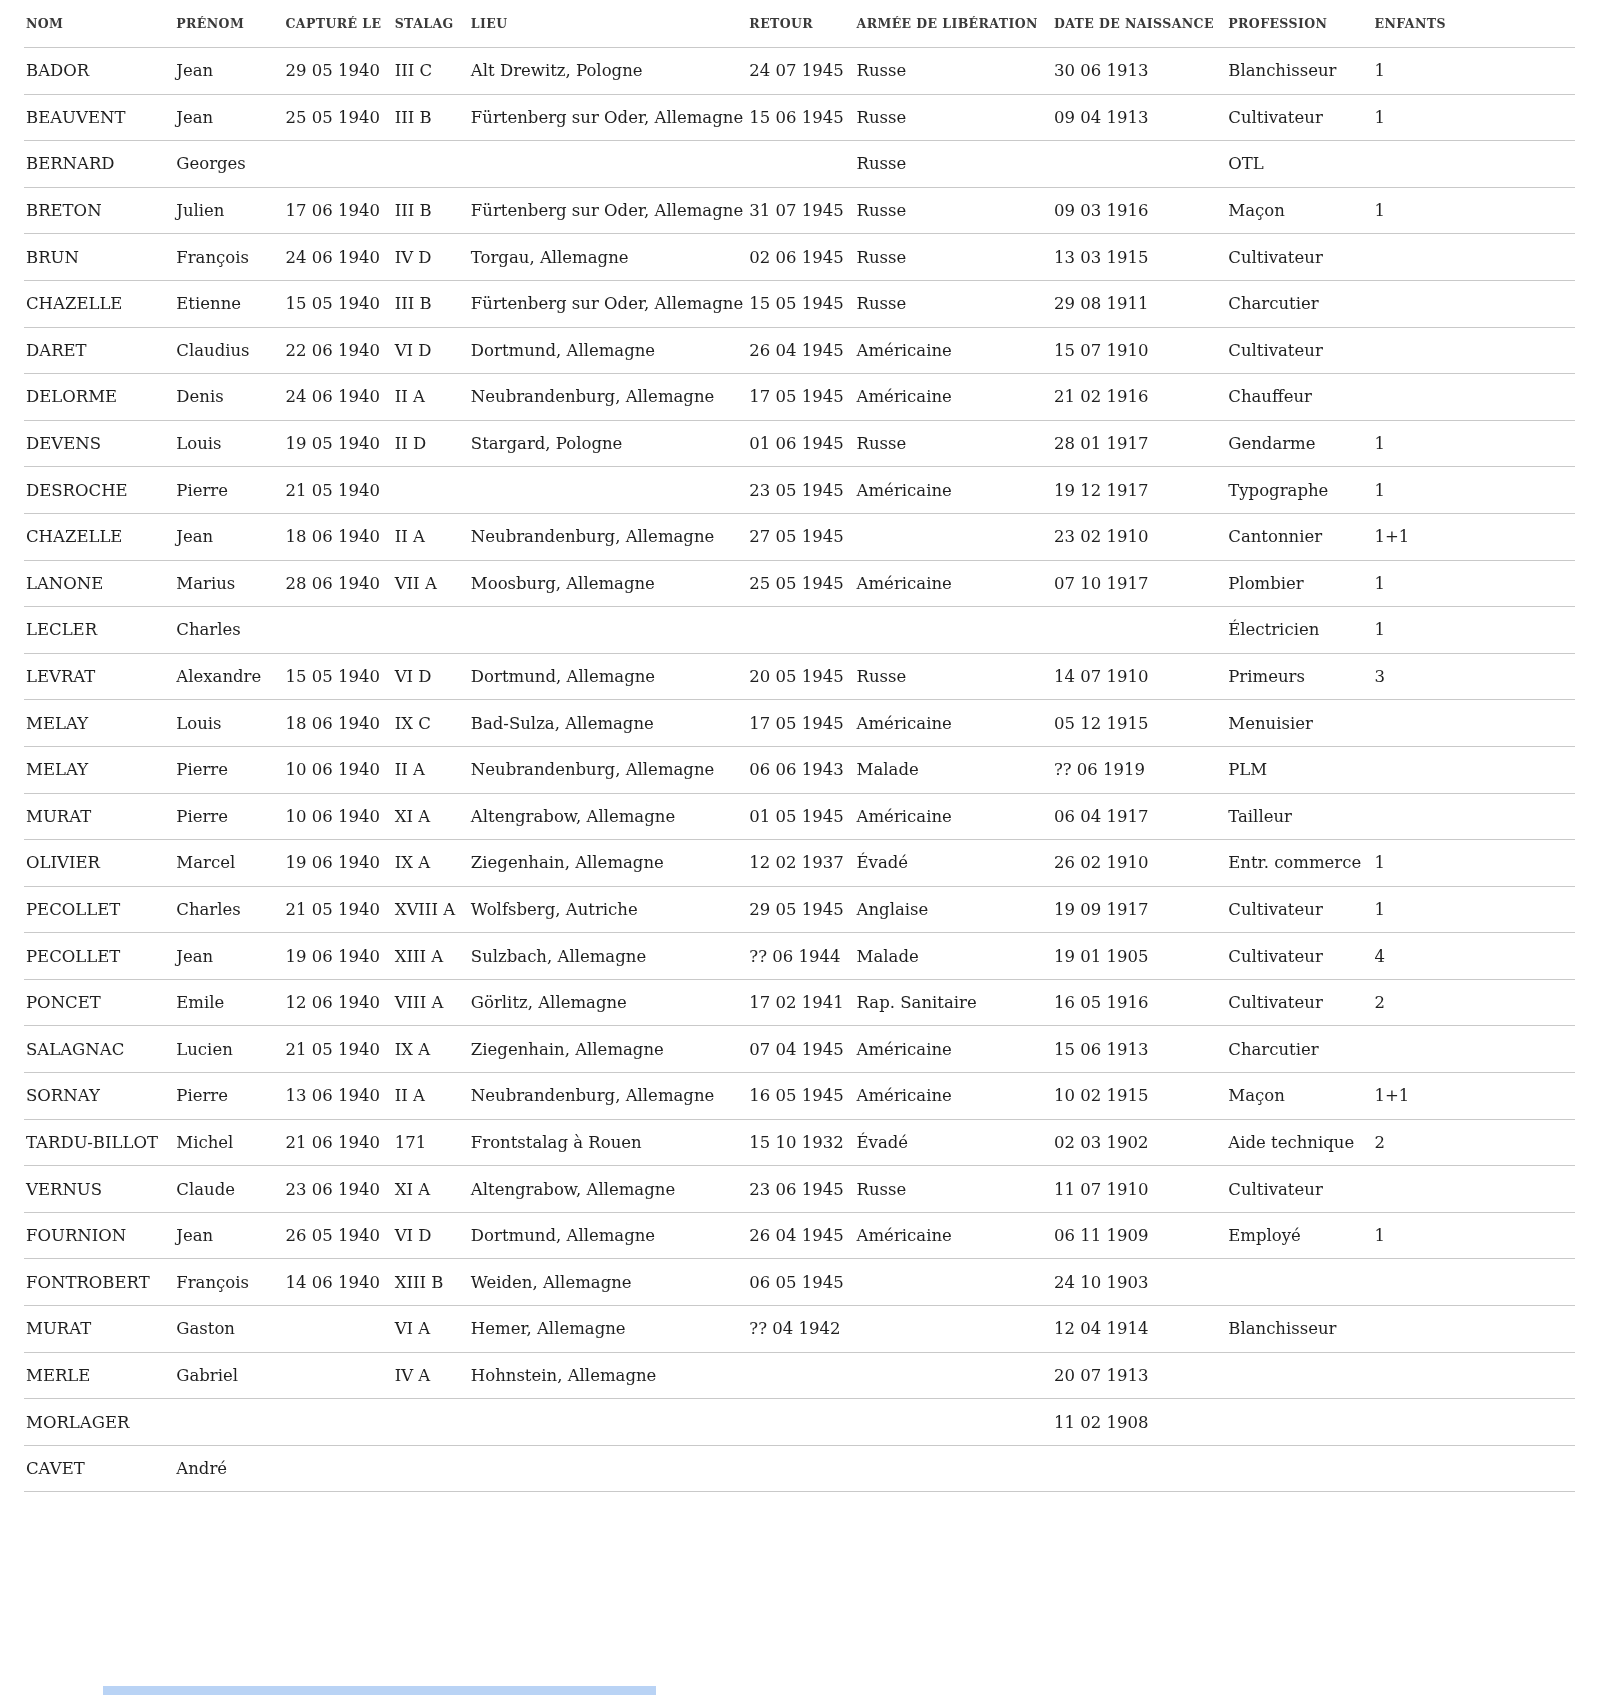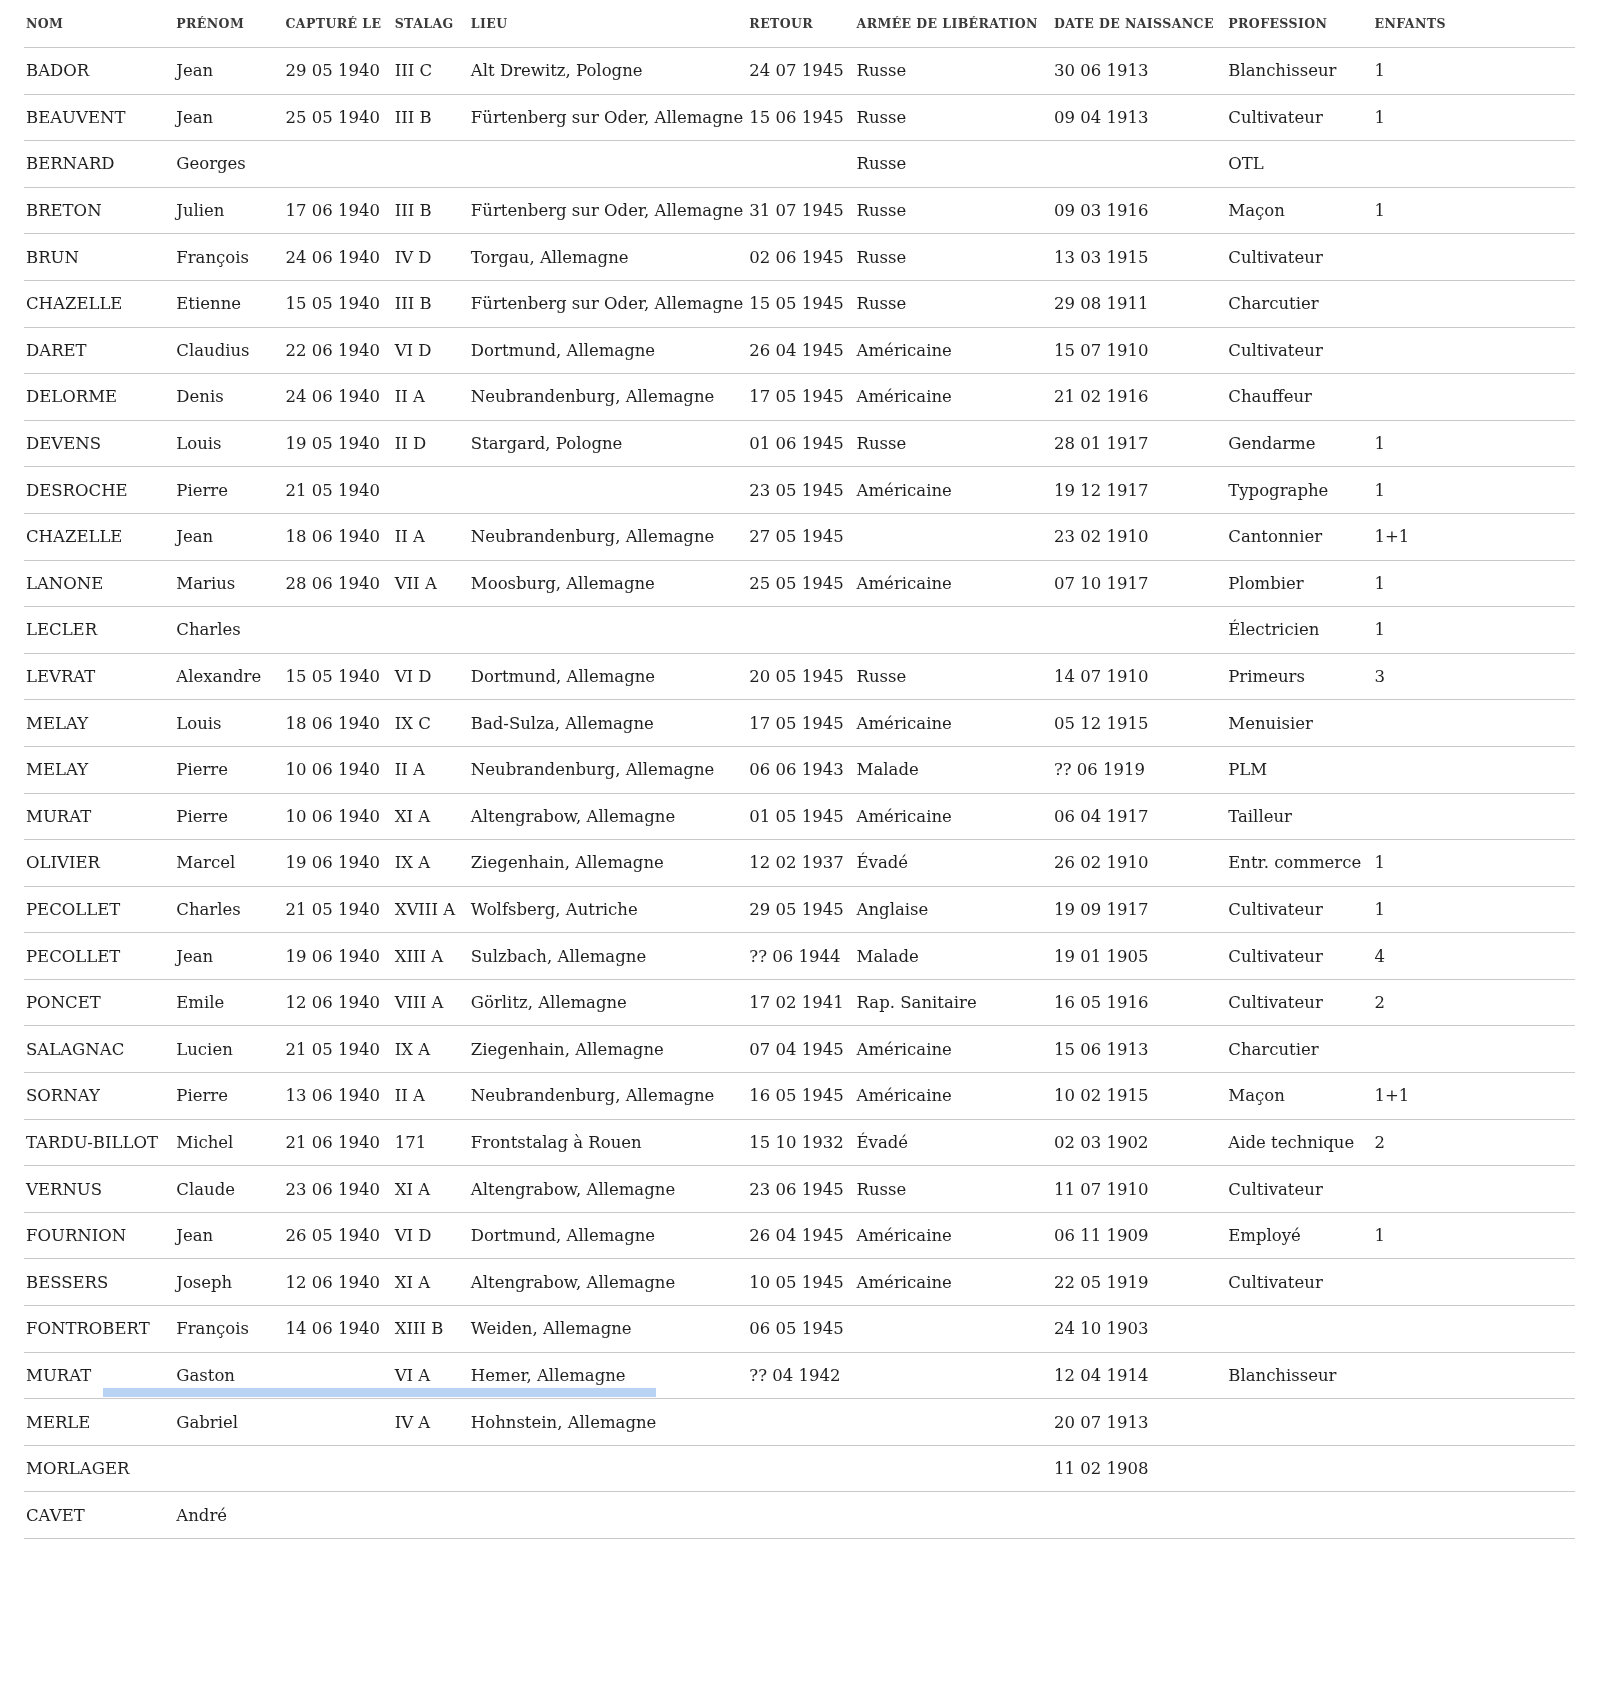--- a/index.html
+++ b/index.html
@@ -7,21 +7,21 @@
     padding: 0;
     background: #ffffff;
     width: 1607px;
     height: 1695px;
     overflow: hidden;
     font-family: "DejaVu Serif", "Liberation Serif", serif;
   }
   .page {
     position: relative;
     width: 1607px;
-    height: 1397px;
+    height: 1695px;
     background: #ffffff;
   }
   table.roster {
     position: absolute;
     left: 24px;
     top: 0;
     width: 1551px;
     border-collapse: collapse;
     table-layout: fixed;
   }
@@ -405,32 +405,20 @@
           <td>26 05 1940</td>
           <td>VI D</td>
           <td>Dortmund, Allemagne</td>
           <td>26 04 1945</td>
           <td>Américaine</td>
           <td>06 11 1909</td>
           <td>Employé</td>
           <td>1</td>
         </tr>
         <tr>
-          <td>BESSERS</td>
-          <td>Joseph</td>
-          <td>12 06 1940</td>
-          <td>XI A</td>
-          <td>Altengrabow, Allemagne</td>
-          <td>10 05 1945</td>
-          <td>Américaine</td>
-          <td>22 05 1919</td>
-          <td>Cultivateur</td>
-          <td></td>
-        </tr>
-        <tr>
           <td>FONTROBERT</td>
           <td>François</td>
           <td>14 06 1940</td>
           <td>XIII B</td>
           <td>Weiden, Allemagne</td>
           <td>06 05 1945</td>
           <td></td>
           <td>24 10 1903</td>
           <td></td>
           <td></td>

